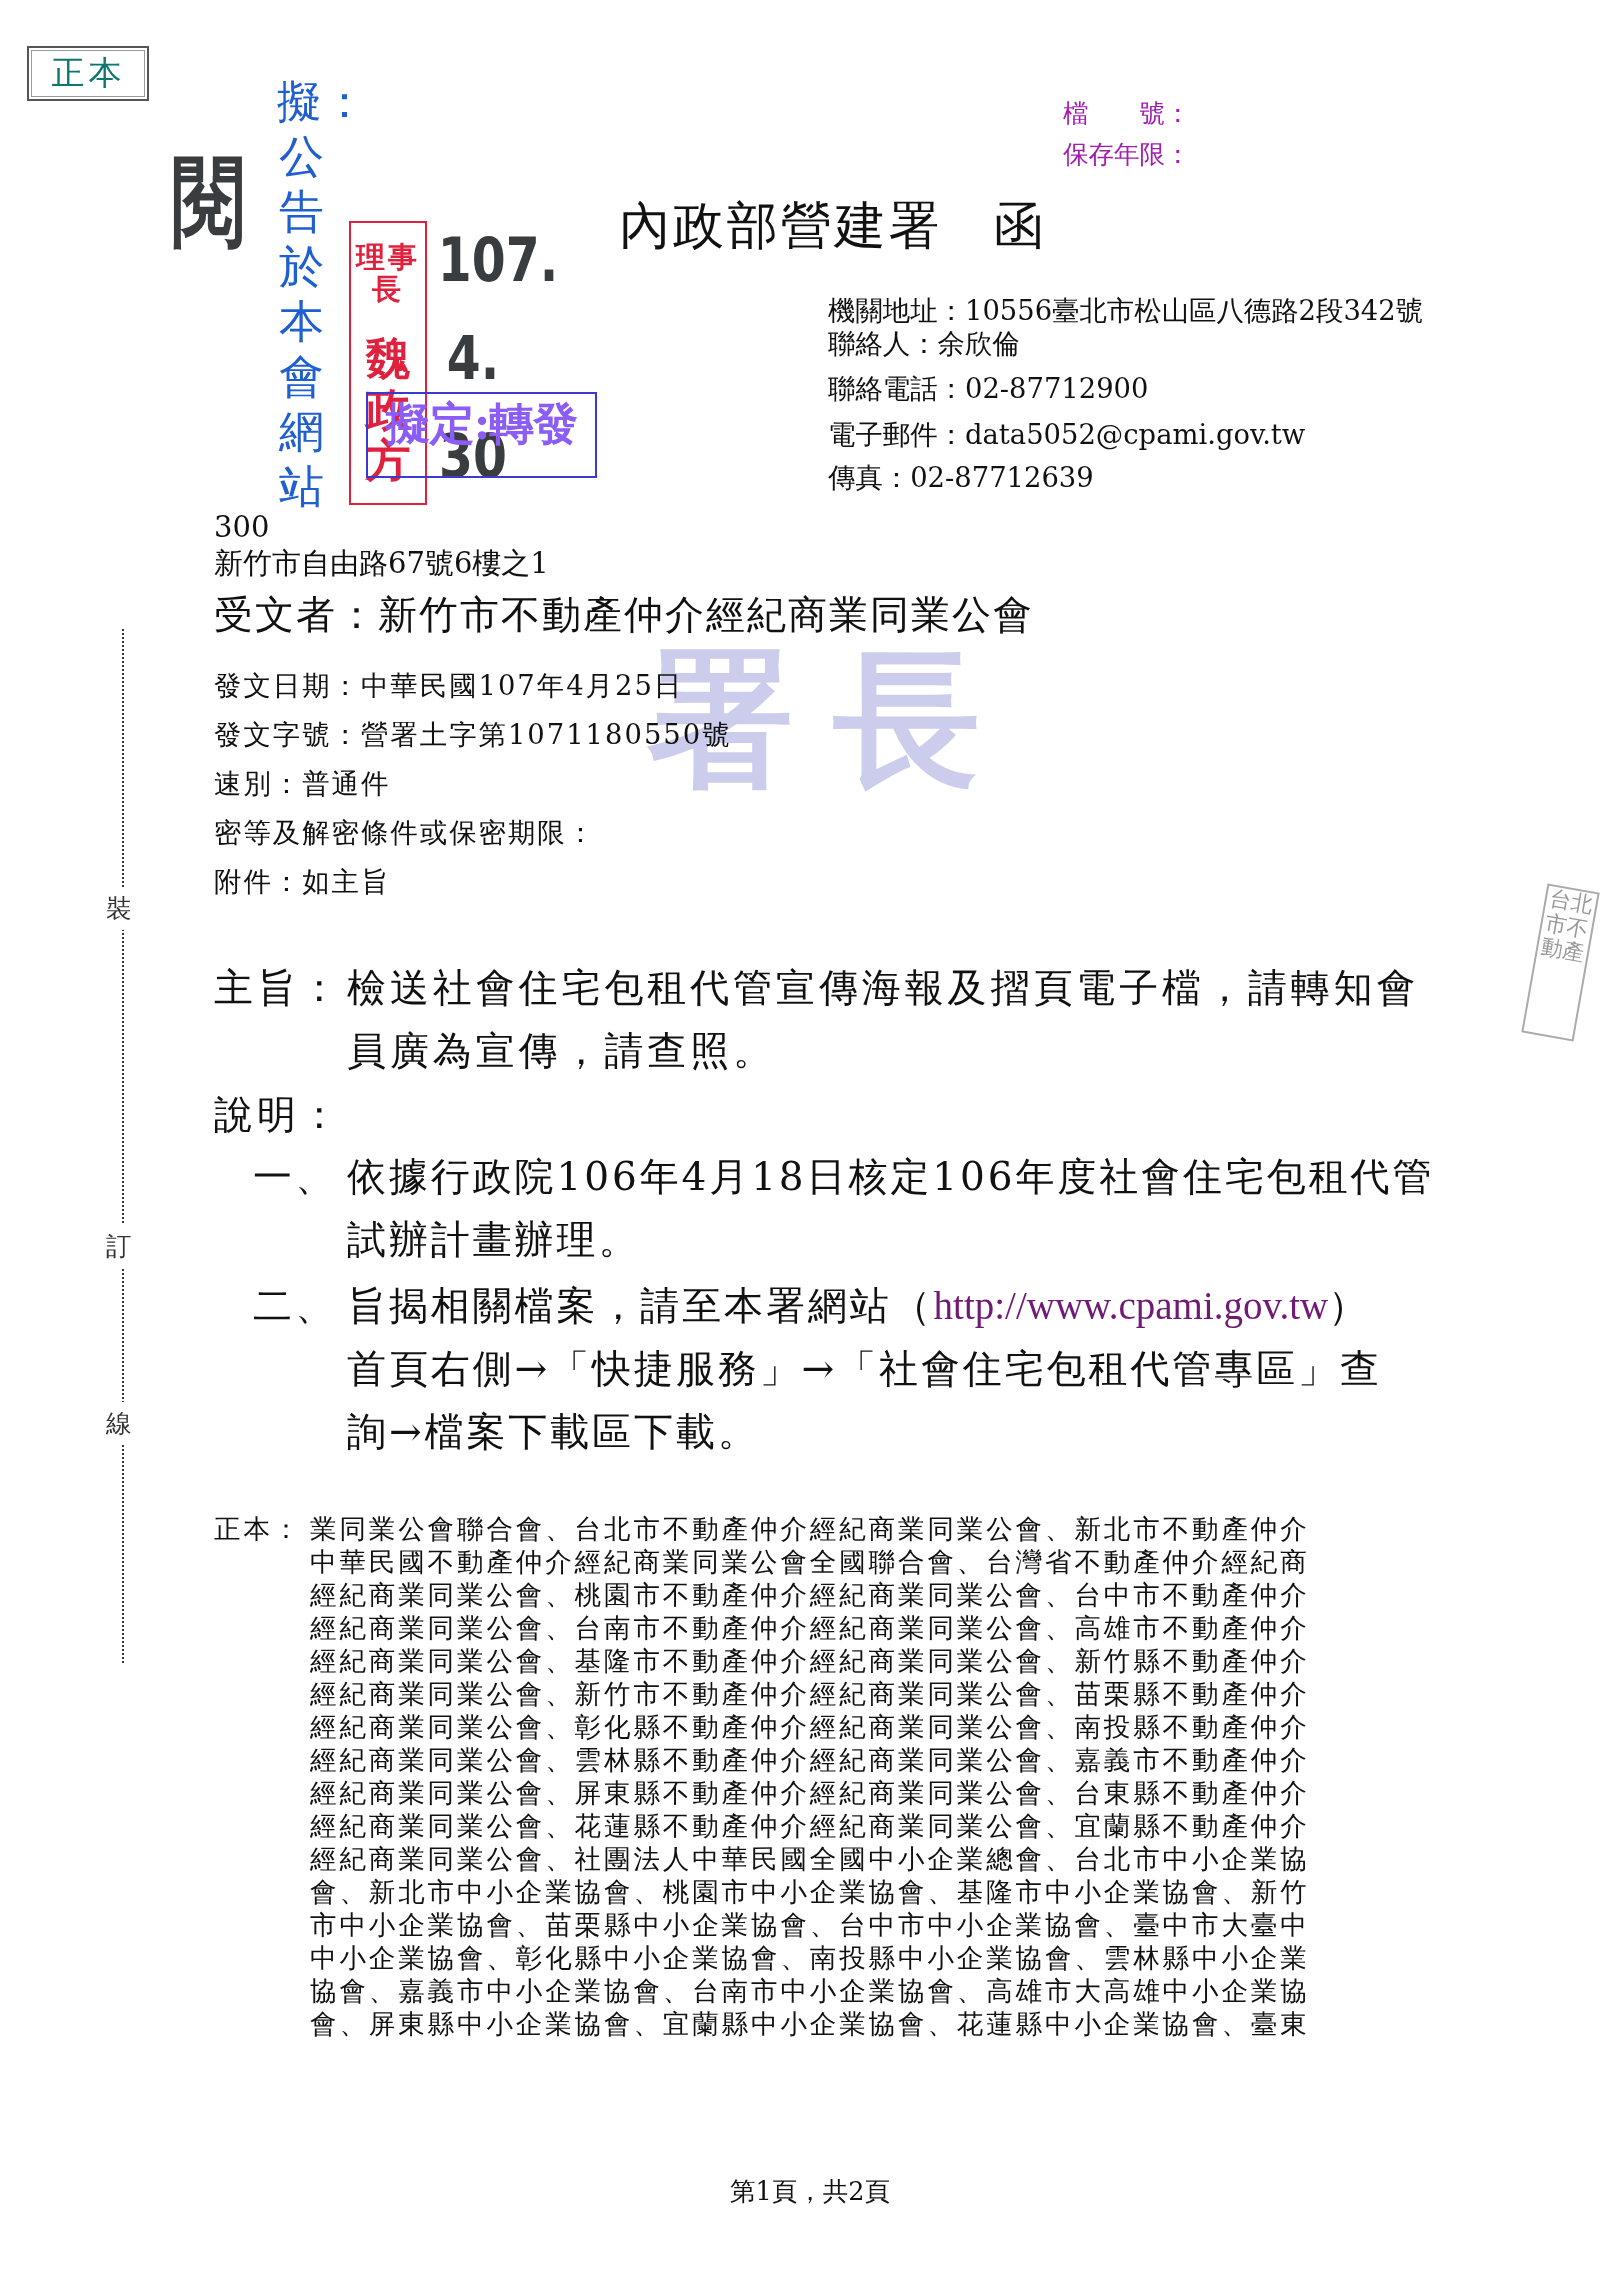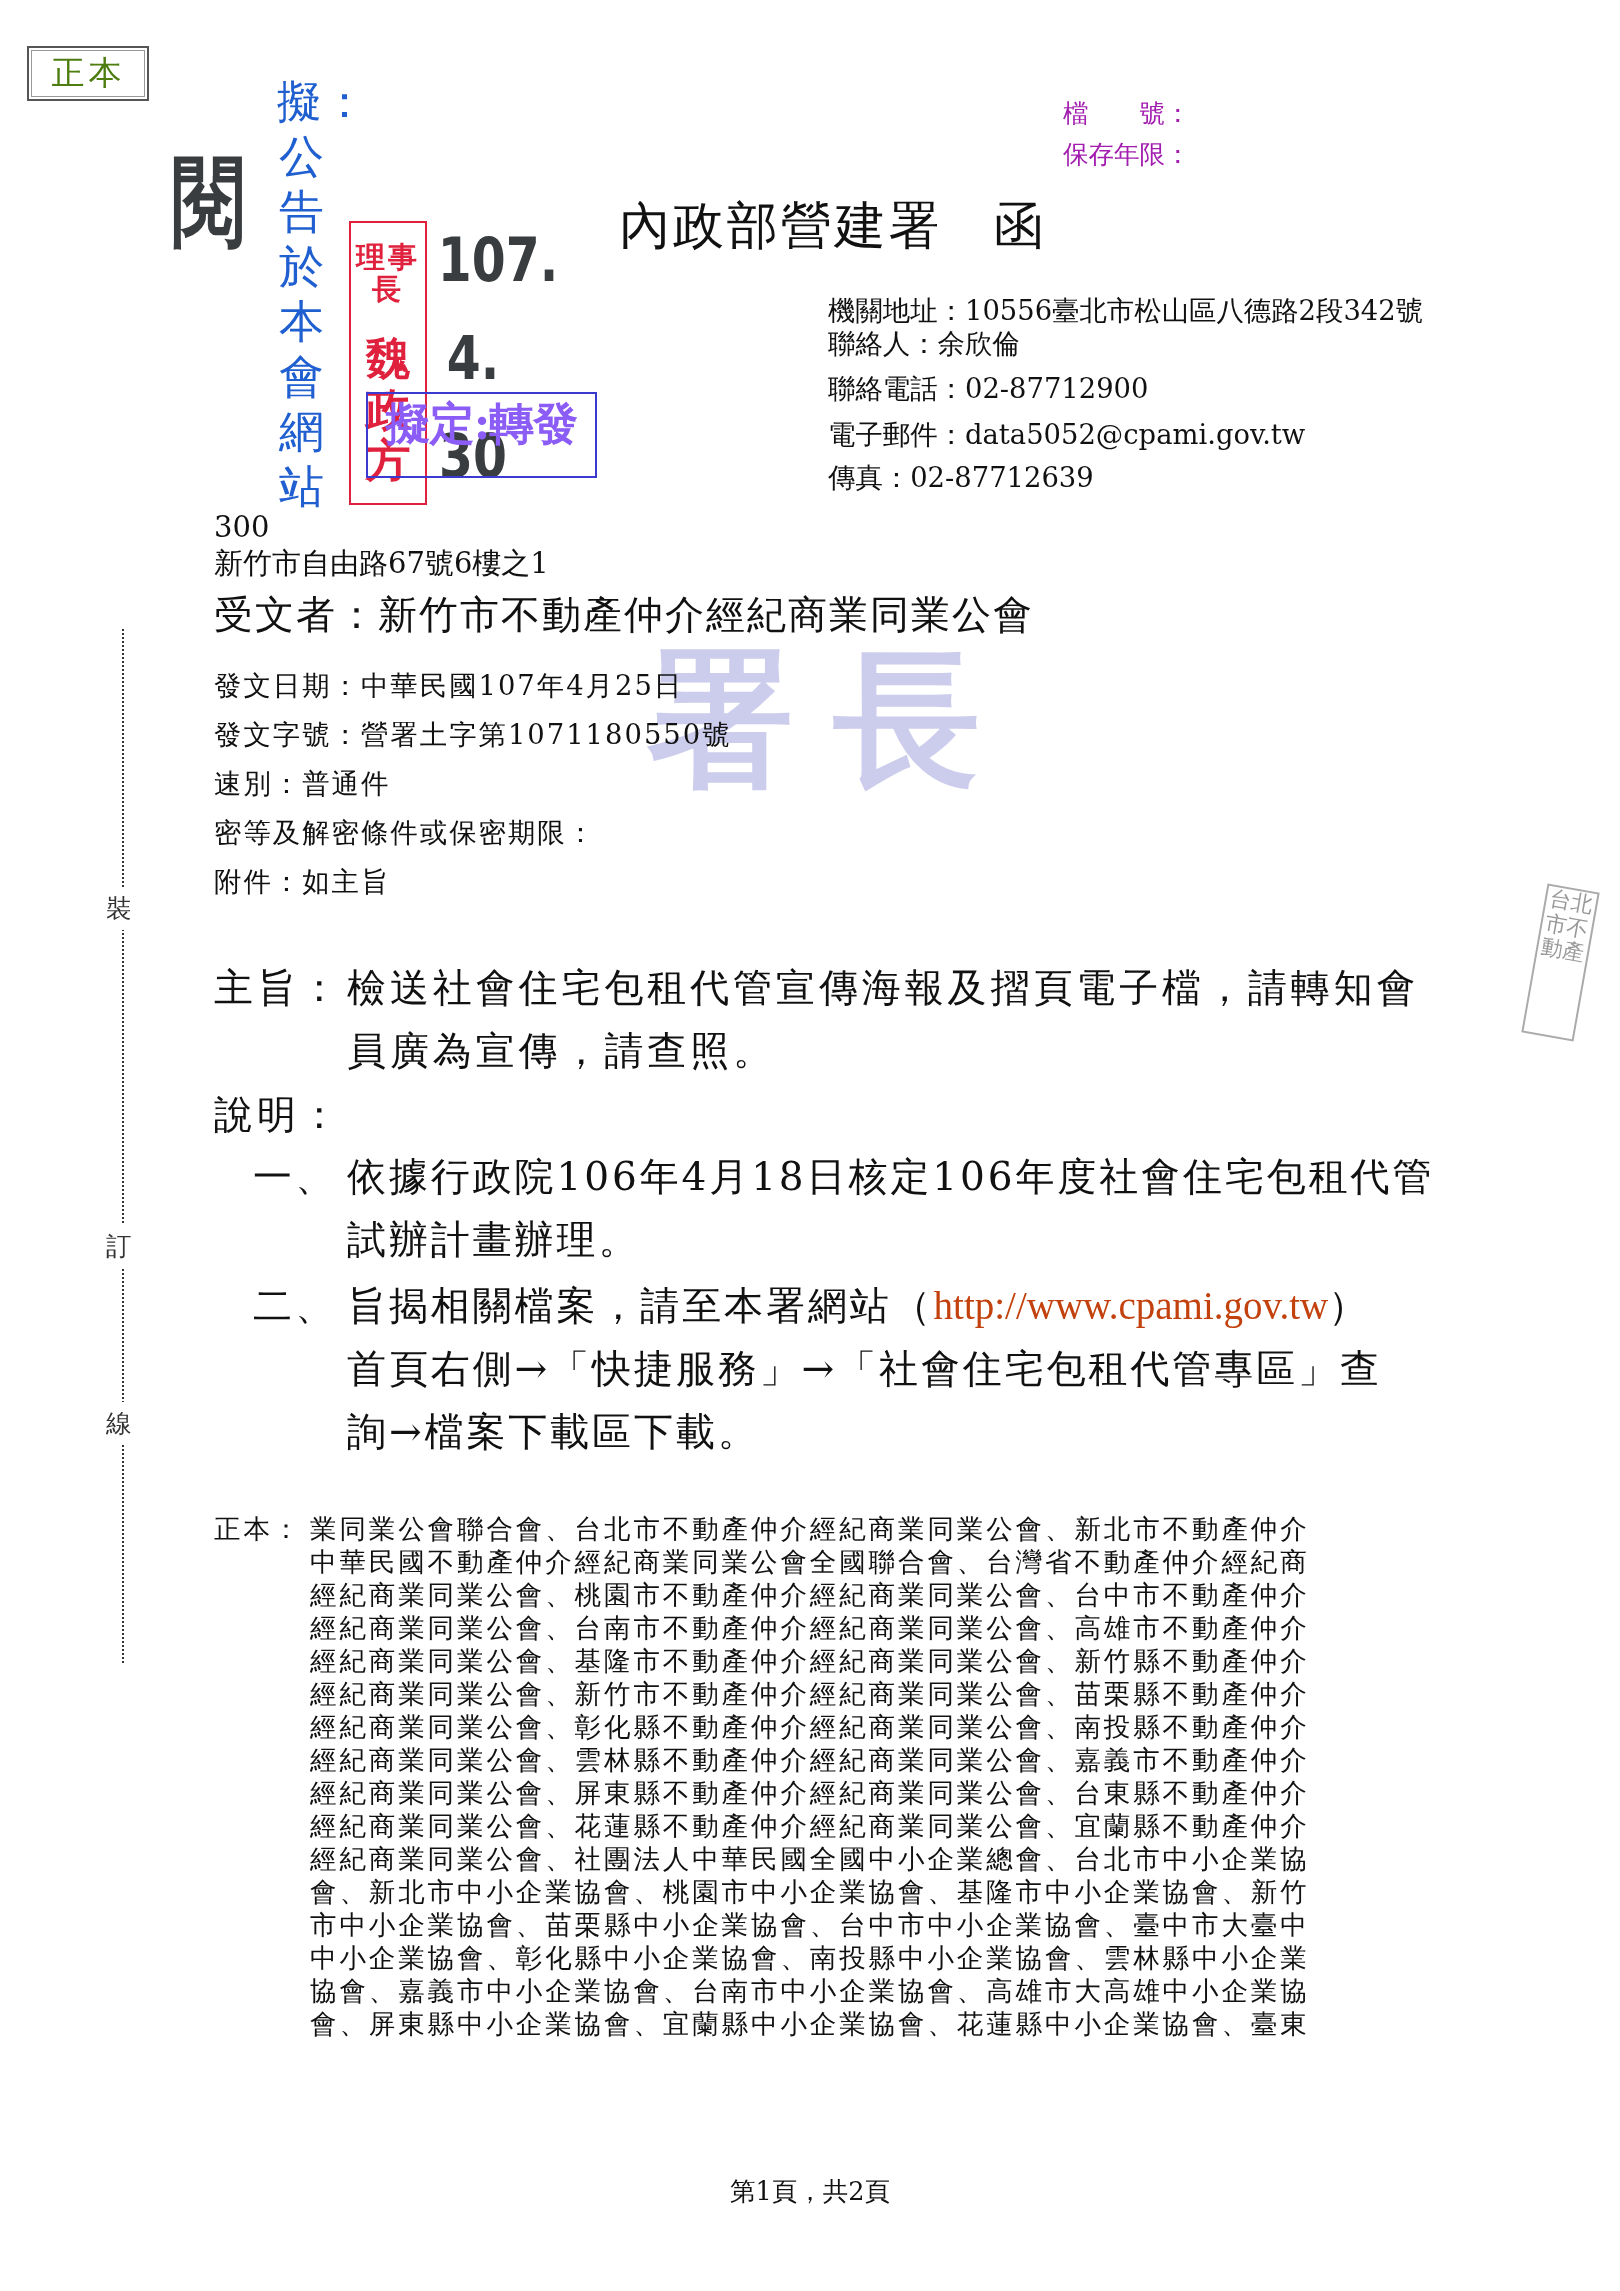--- a/index.html
+++ b/index.html
@@ -3,21 +3,21 @@
 <meta charset="utf-8">
 <style>
   html, body { margin: 0; padding: 0; background: #ffffff; }
   body { width: 1620px; height: 2292px; position: relative; overflow: hidden;
          font-family: "DejaVu Serif", "Liberation Serif", serif; color: #111; }
   .abs { position: absolute; }
 
   
   .copy-box { left: 27.4px; top: 46px; width: 122px; height: 55px; border: 2.9px solid #555;
               outline: 1px solid #999; outline-offset: -5.9px; box-sizing: border-box;
-              font-size: 33px; line-height: 49px; text-align: center; letter-spacing: 3.9px; color: #4d7c0f; }
+              font-size: 33px; line-height: 49px; text-align: center; letter-spacing: 3.9px; color: #0f766e; }
 
   
   .read-mark { left: 172px; top: 137px; font-size: 98px; font-weight: bold; color: #3a3d3f;
                font-family: "DejaVu Sans", sans-serif; transform: scaleX(0.75); transform-origin: left top; }
 
   
   .vstamp { left: 277px; top: 74px; width: 49px; font-size: 45px; line-height: 55px; color: #1f5fd0;
             font-family: "DejaVu Sans", sans-serif; text-align: center; word-break: break-all; }
 
   
@@ -52,21 +52,21 @@
   .meta { left: 214px; font-size: 27.4px; letter-spacing: 2px; }
 
   .subject { left: 214px; top: 956px; font-size: 39px; letter-spacing: 3.9px; line-height: 63px; }
   .subject .label { display: inline-block; width: 133px; }
   .subject .indent { padding-left: 133px; }
 
   .explain-label { left: 214px; top: 1088px; font-size: 39px; letter-spacing: 3.9px; }
   .item { left: 253px; font-size: 39px; letter-spacing: 2.9px; line-height: 63px; }
   .item .num { display: inline-block; width: 94px; }
   .item .indent { padding-left: 94px; }
-  .item .url { font-family: "Liberation Serif", serif; color: #c2410c; letter-spacing: 0; }
+  .item .url { font-family: "Liberation Serif", serif; color: #701a75; letter-spacing: 0; }
 
   .cc { left: 214px; top: 1512px; font-size: 26.5px; line-height: 33px; letter-spacing: 2.9px; width: 1274px; }
   .cc .label { position: absolute; left: 0; top: 0; }
   .cc .lines { position: absolute; left: 96px; top: 0; }
 
   .binding { left: 122px; top: 629px; width: 0; height: 1034px; border-left: 2.9px dotted #333; }
   .binding-char { left: 106px; font-size: 25.5px; color: #333; background: #fff; padding: 3.9px 0; }
 
   .faint-stamp { left: 647px; top: 627px; width: 725px; height: 186px; color: rgba(110,110,200,0.35);
                  font-size: 147px; letter-spacing: 39px; line-height: 186px; font-weight: bold;

